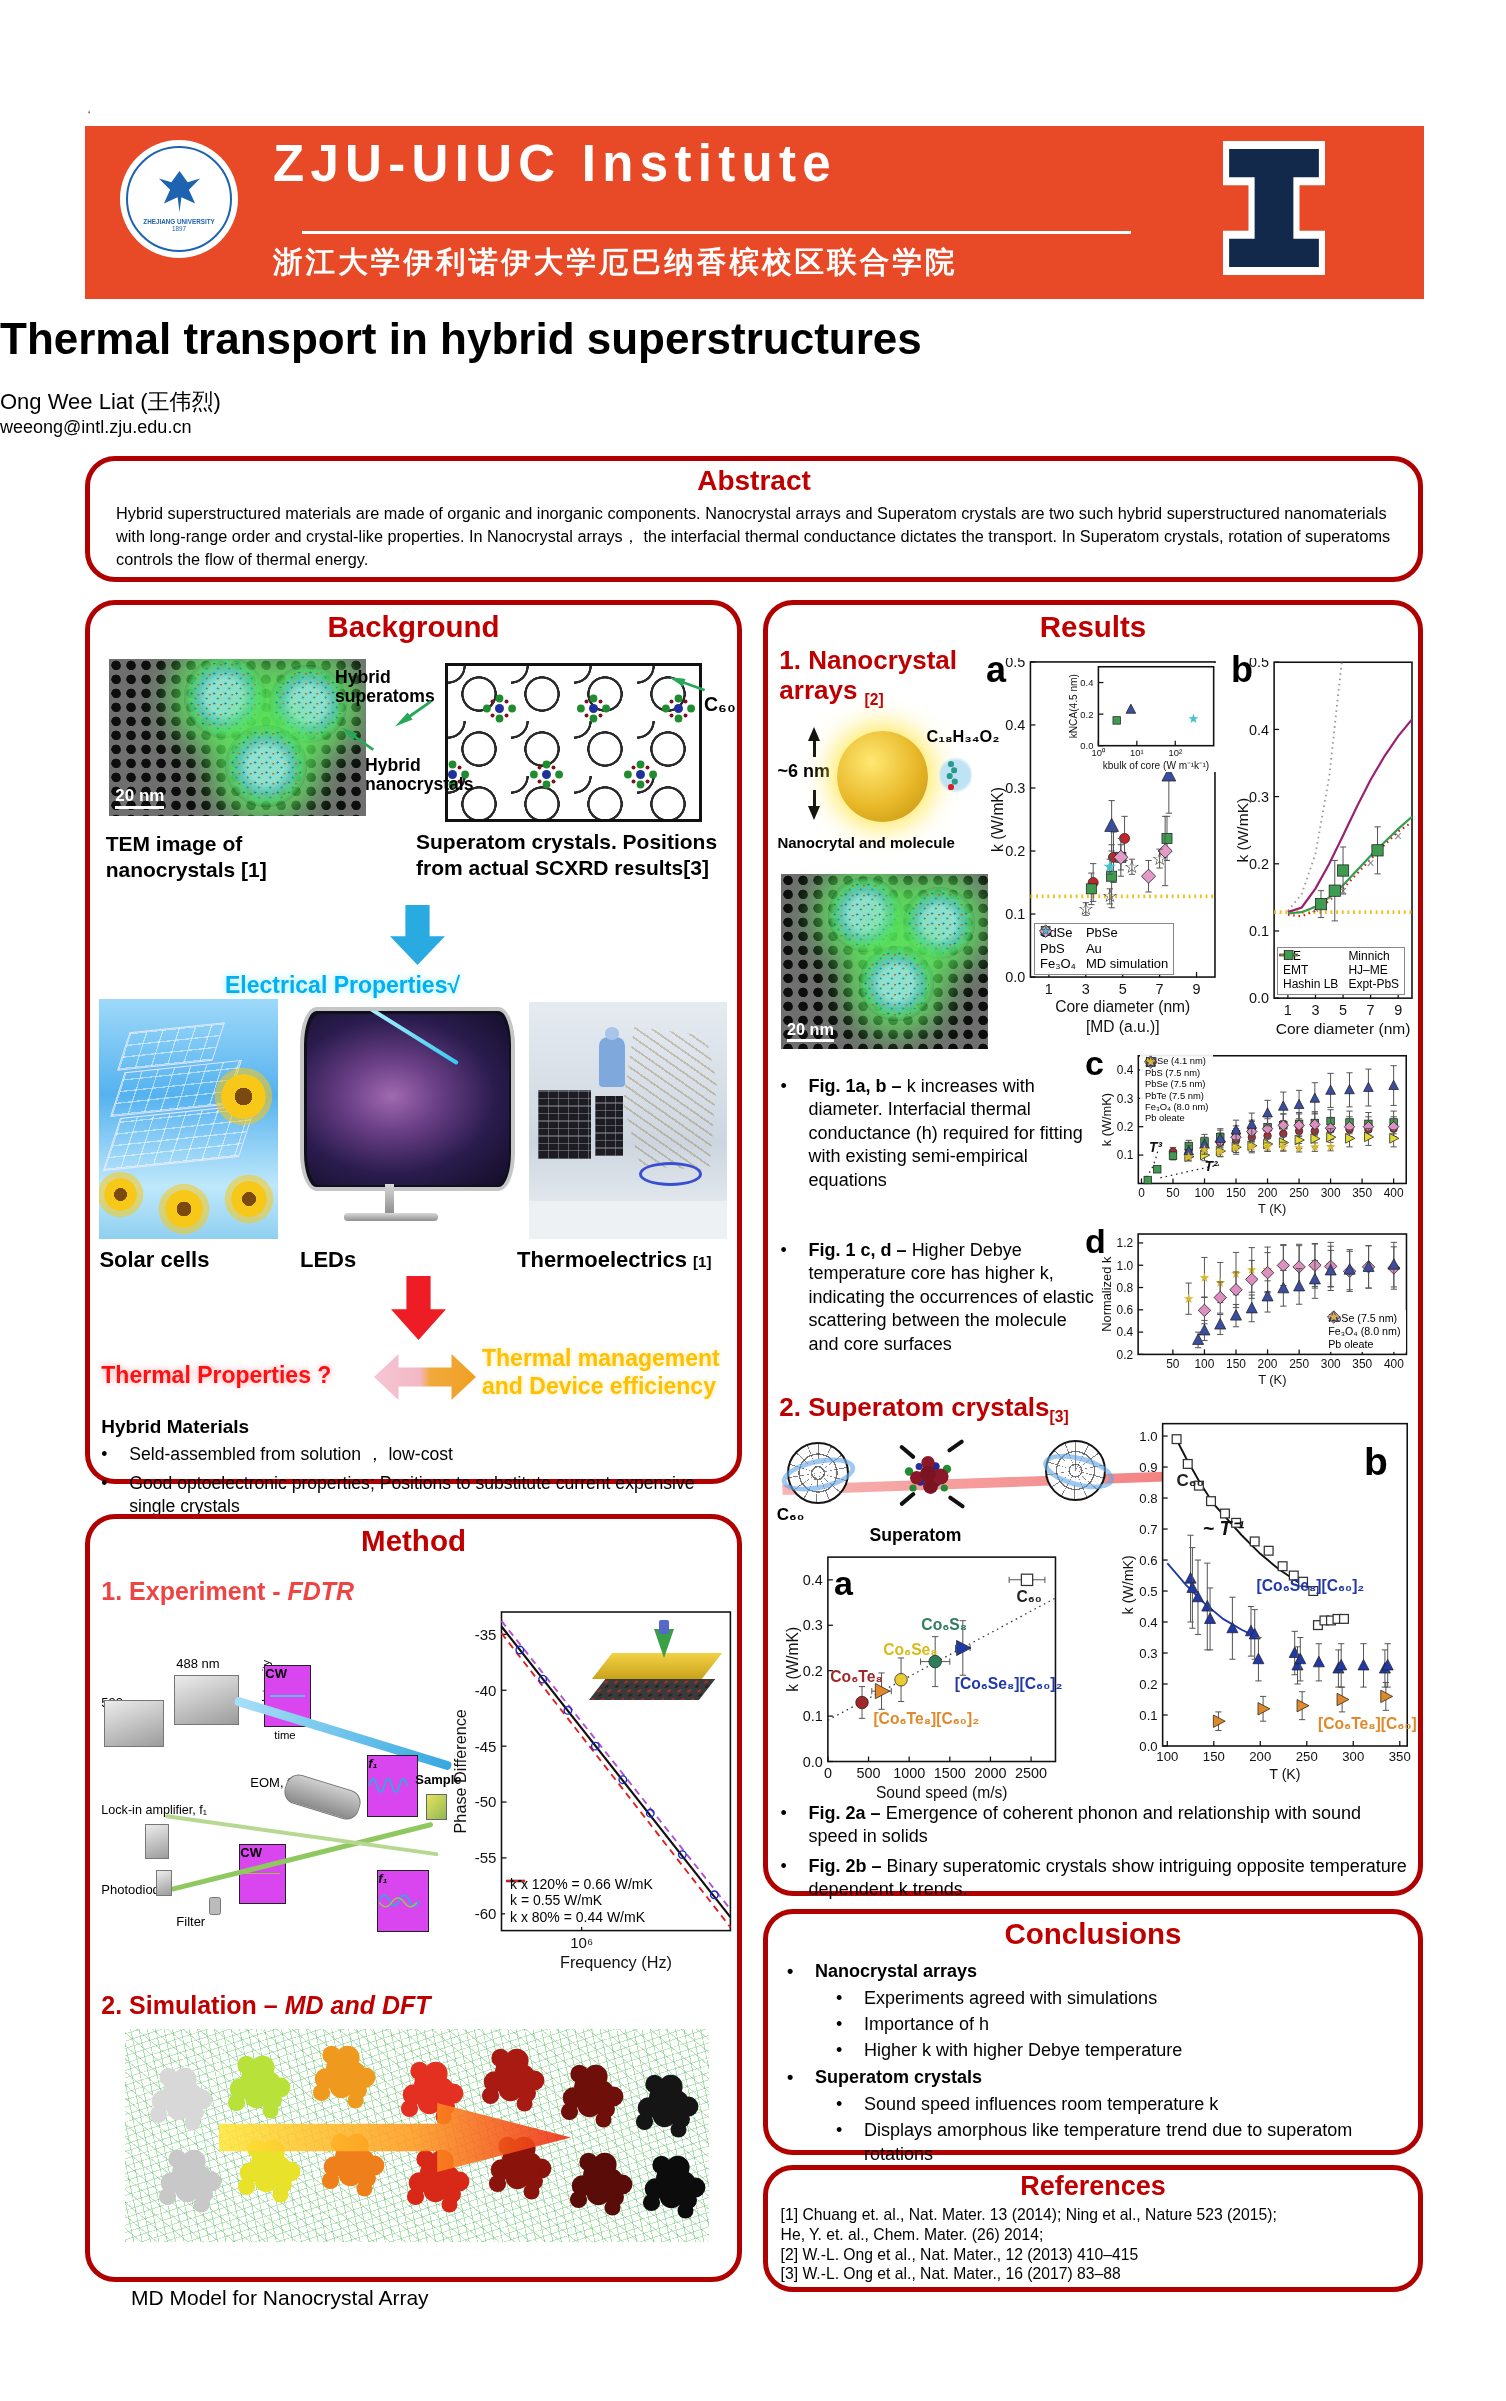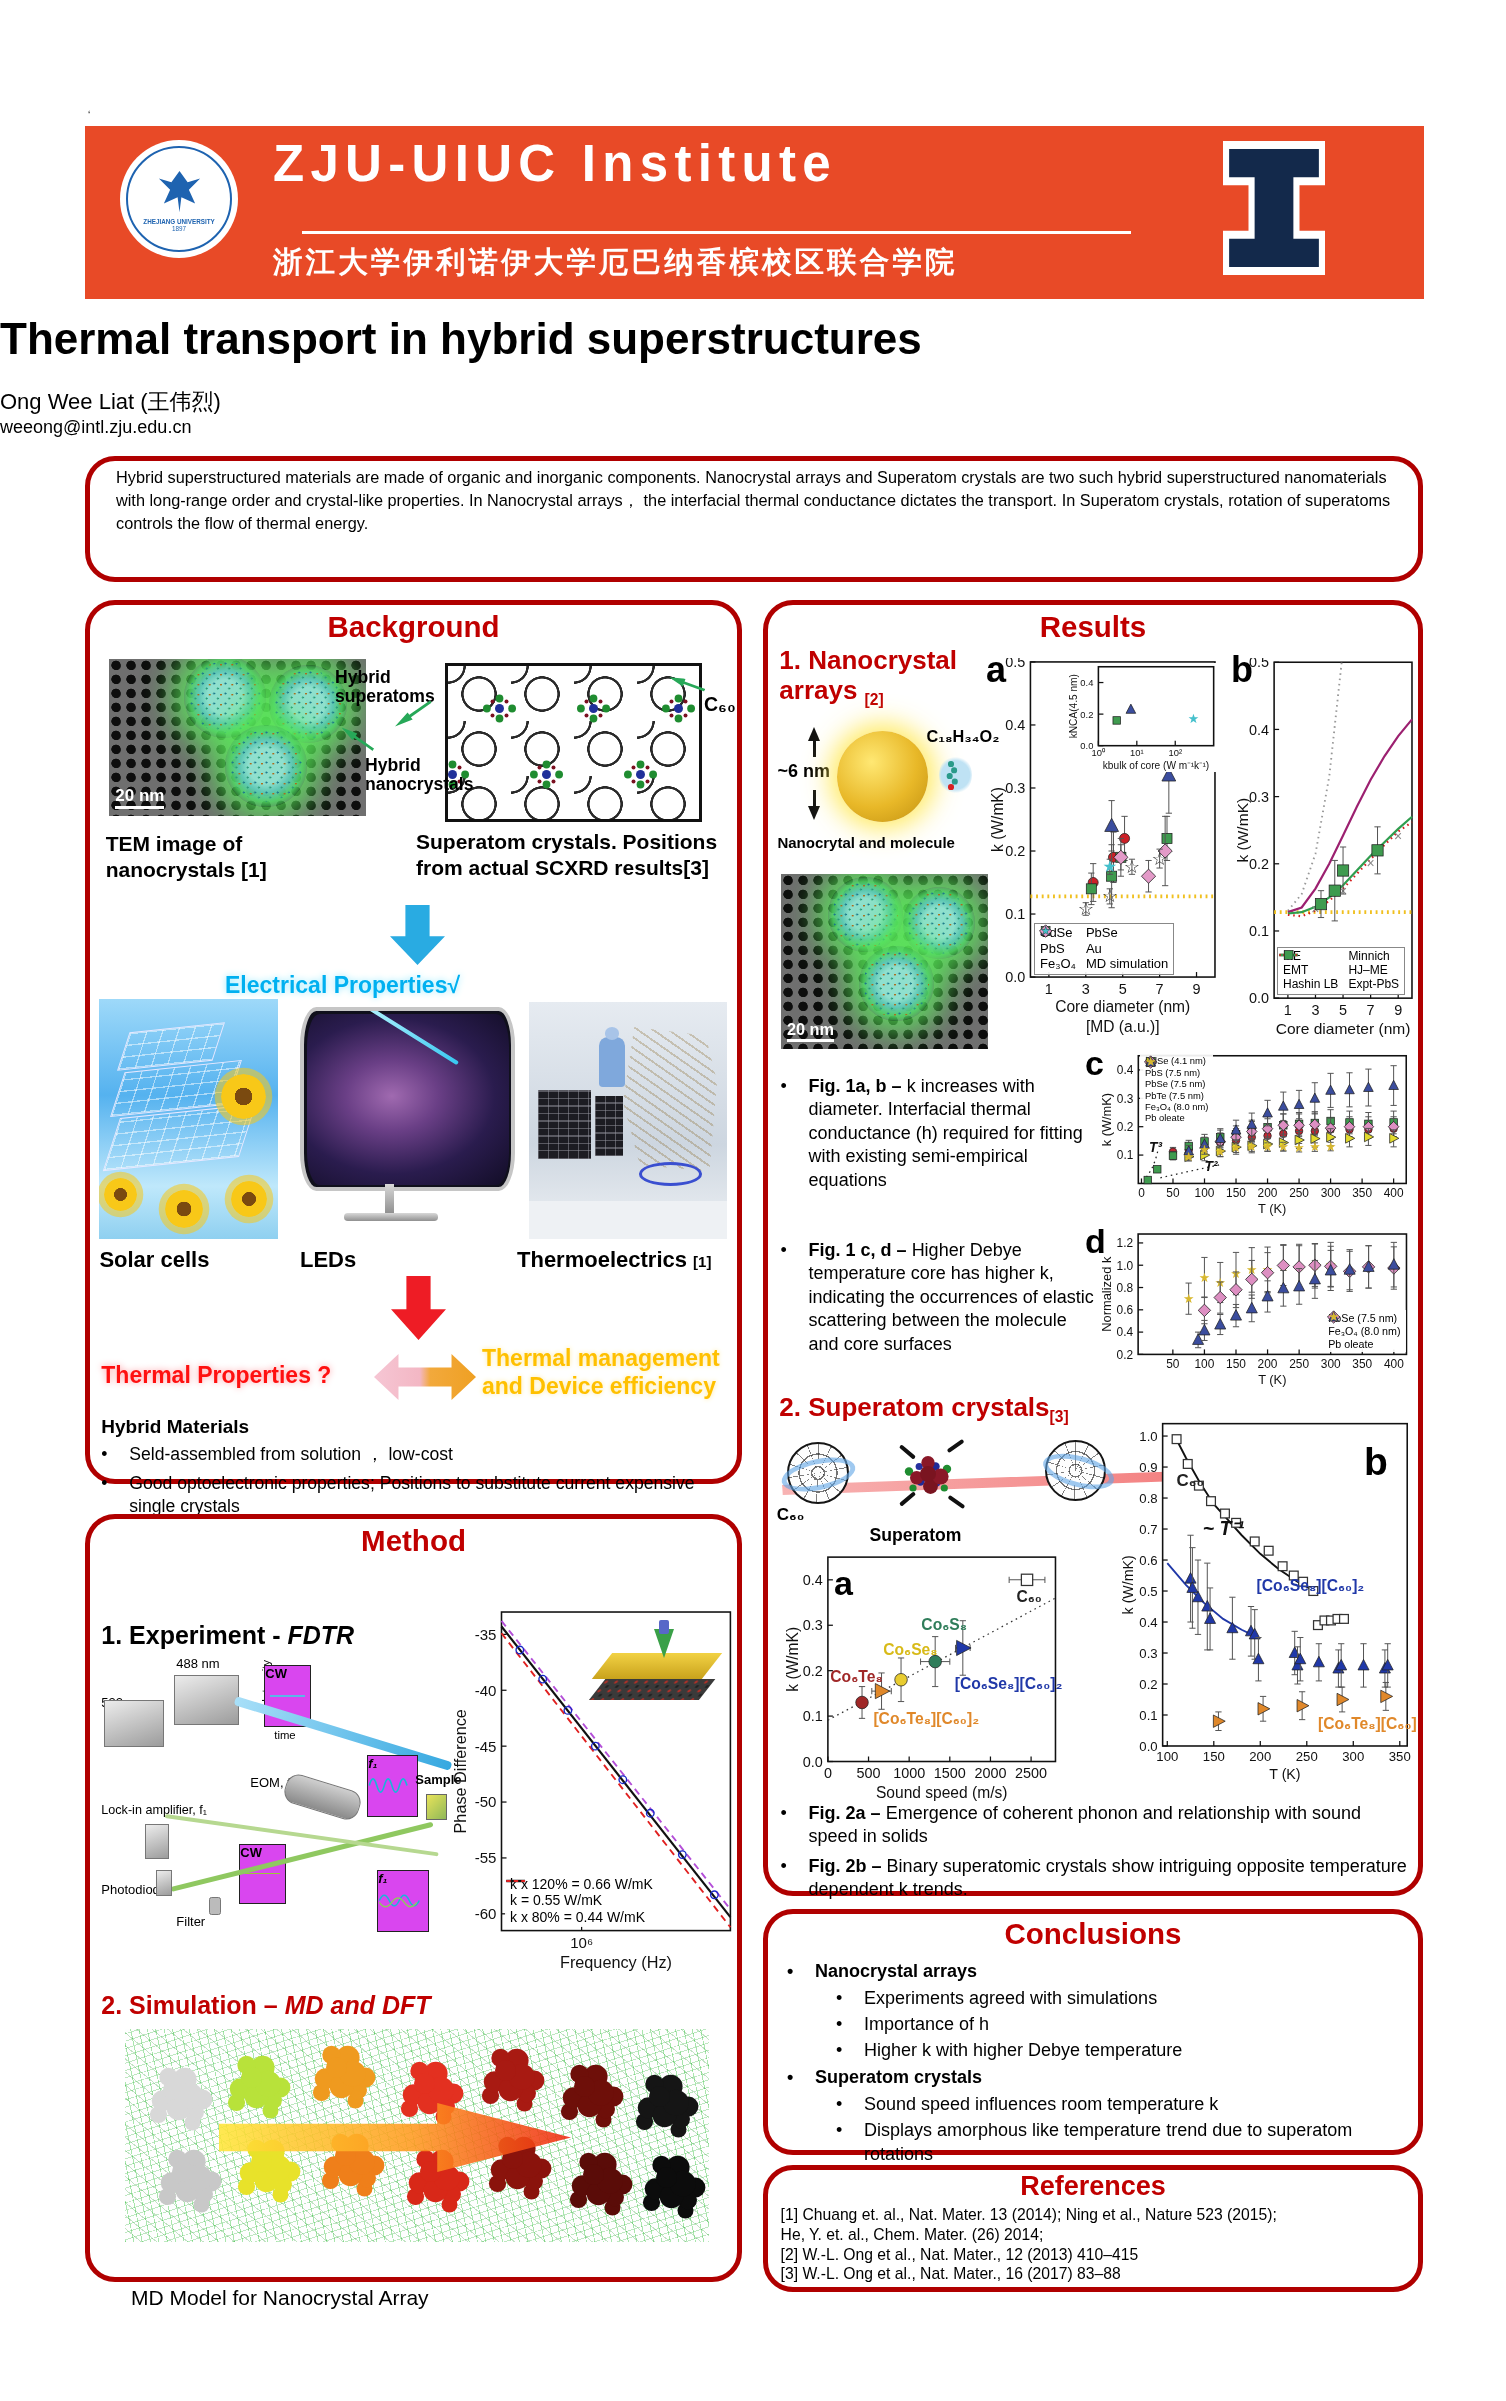--- a/index.html
+++ b/index.html
@@ -115,20 +115,21 @@
     <svg class="abs" style="left:1138px;top:15px;" width="102" height="134" viewBox="0 0 100 100" preserveAspectRatio="none">
       <polygon points="3,3 97,3 97,30 72,30 72,70 97,70 97,97 3,97 3,70 28,70 28,30 3,30" fill="#13294B" stroke="#fff" stroke-width="6" stroke-linejoin="miter"></polygon>
     </svg>
   </div>
 
   <div class="abs ctr" style="left:0;top:314px;width:1507px;font-size:44px;font-weight:bold;">Thermal transport in hybrid superstructures</div>
   <div class="abs ctr" style="left:0;top:387px;width:1507px;font-size:22px;">Ong Wee Liat (王伟烈)</div>
   <div class="abs ctr" style="left:0;top:417px;width:1507px;font-size:18px;">weeong@intl.zju.edu.cn</div>
 
   <div class="rbox" style="left:85px;top:456px;width:1328px;height:116px;">
+    <div class="redtitle" style="margin-top:3.8px;font-size:28px;">Abstract</div>
     <div class="ctr" style="margin:5px 26px 0 26px;font-size:16.3px;line-height:1.42;">Hybrid superstructured materials are made of organic and inorganic components. Nanocrystal arrays and Superatom crystals are two such hybrid superstructured nanomaterials with long-range order and crystal-like properties. In Nanocrystal arrays，  the interfacial thermal conductance dictates the transport. In Superatom crystals, rotation of superatoms controls the flow of thermal energy.</div>
   </div>
 
   <div class="rbox" style="left:85px;top:600px;width:647px;height:874px;">
     <div class="redtitle" style="margin-top:5px;font-size:29.5px;">Background</div>
 
     <div class="tem abs" style="left:19px;top:54px;width:257px;height:157px;">
       <div class="glow" style="left:75px;top:-3.1px;width:82px;height:82px;"></div>
       <div class="glow" style="left:160px;top:6.3px;width:78px;height:78px;"></div>
       <div class="glow" style="left:116px;top:66px;width:82px;height:82px;"></div>
@@ -208,21 +209,21 @@
         </div>
       <div class="bullet">
           <span class="dot">•</span>
           <span>Novel materials with emerging uncharacterized properties</span>
         </div>
     </div>
   </div>
 
   <div class="rbox" style="left:85px;top:1514px;width:647px;height:758px;">
     <div class="redtitle" style="margin-top:5px;font-size:29.5px;">Method</div>
-    <div class="abs bold" style="left:11.3px;top:58px;font-size:25px;color:#000000;margin-top:44px;"><span>1. Experiment - </span><span style="font-style:italic;">FDTR</span></div>
+    <div class="abs bold" style="left:11.3px;top:58px;font-size:25px;color:#ef4444;"><span>1. Experiment - </span><span style="font-style:italic;">FDTR</span></div>
 
     <div class="abs" style="left:6.3px;top:107px;width:355px;height:295px;font-size:13px;">
       <div class="abs" style="left:5px;top:69px;">532 nm</div>
       <div class="gbox" style="left:7.5px;top:74px;width:58px;height:45px;"></div>
       <div class="abs" style="left:80px;top:30px;">488 nm</div>
       <div class="gbox" style="left:78px;top:49px;width:63px;height:48px;"></div>
       <div class="abs" style="left:149px;top:17.6px;transform:rotate(-90deg) translate(-31px,0);font-size:11.3px;">Intensity</div>
       <div class="wavebox" style="left:168px;top:39px;width:45px;height:60px;">
         <div class="ctr bold">CW</div>
         <div style="margin:14px 5px 0 5px;height:1.9px;background:#58b8e8;"></div>

